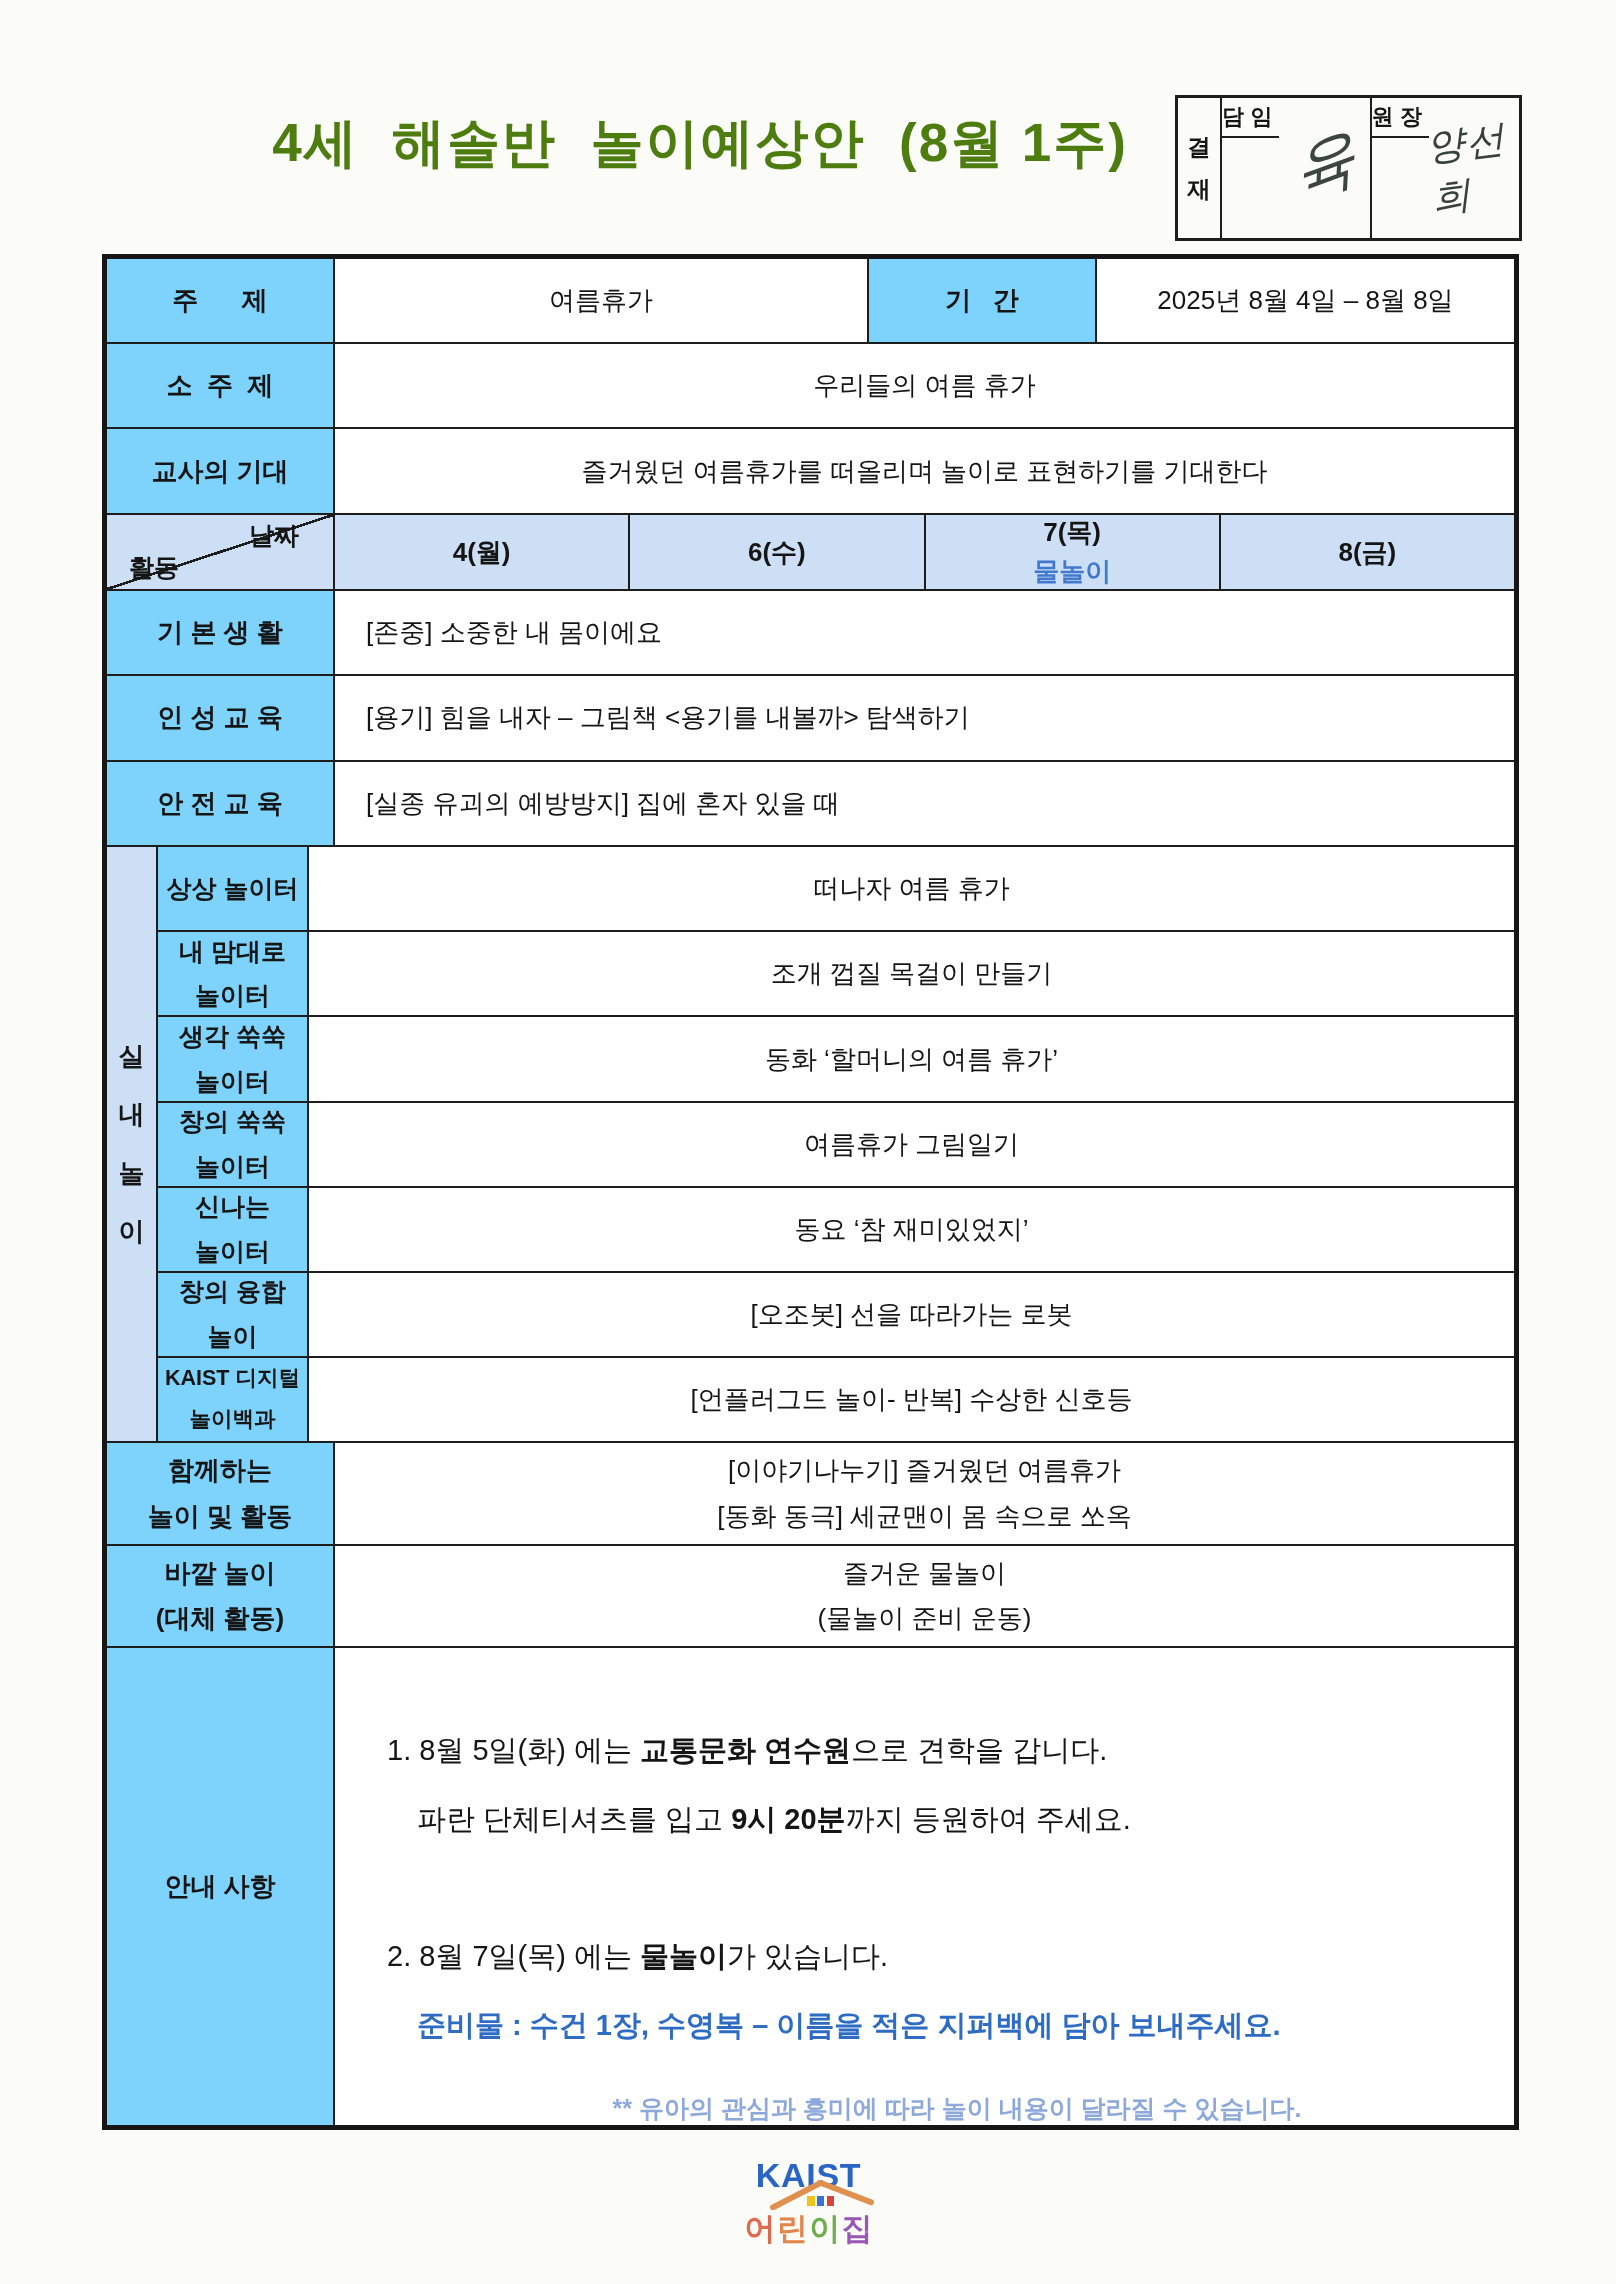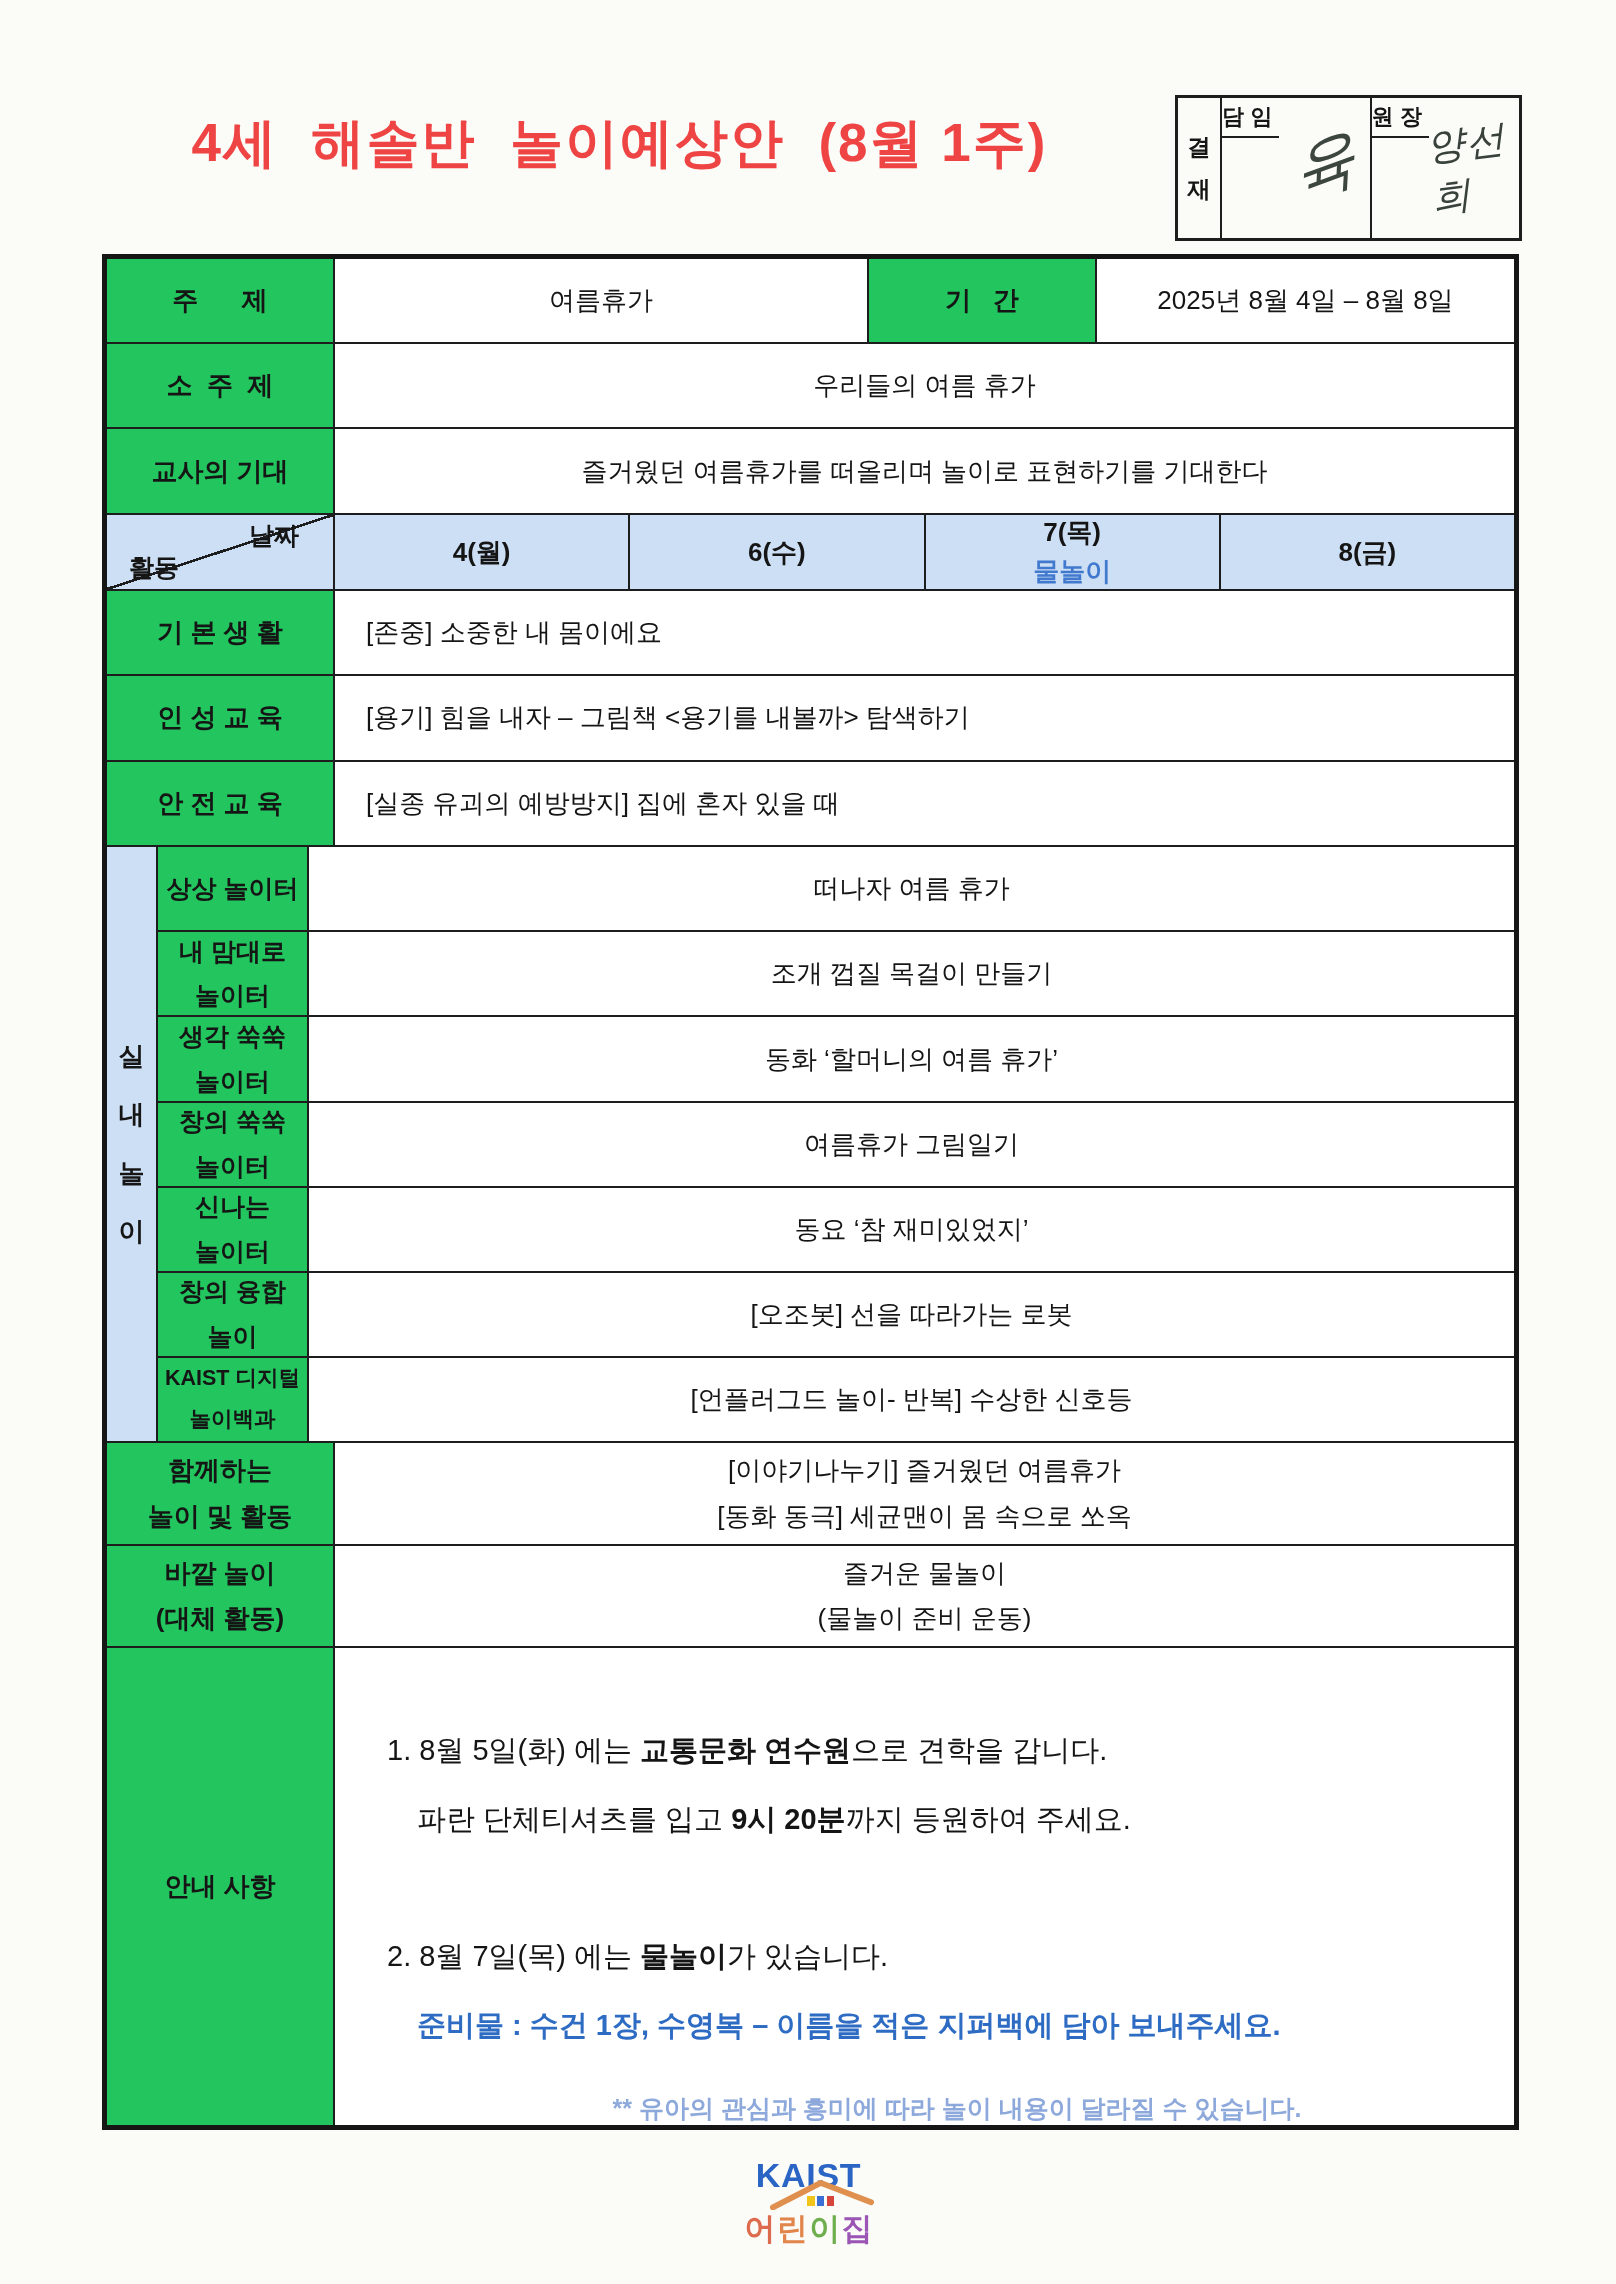--- a/index.html
+++ b/index.html
@@ -7,22 +7,22 @@
   body { font-family:"Liberation Sans","DejaVu Sans",sans-serif; color:#151515; }
 
   .sheet{
     position:relative; width:1617px; height:2284px;
     background:#fbfbf8; overflow:hidden; margin:0 auto;
   }
 
   
   .title{
     position:absolute; top:108px; left:111px; width:1017px;
-    text-align:center; font-size:53px; font-weight:800;
-    letter-spacing:2px; color:#ef4444; white-space:pre;
+    text-align:right; font-size:53px; font-weight:800;
+    letter-spacing:2px; color:#4d7c0f; white-space:pre;
   }
 
   
   .approval{
     position:absolute; left:1175px; top:95px; width:347px; height:146px;
     border:3.3px solid #1e1e1e; display:flex; background:#fbfbf8;
   }
   .ap-left{
     width:44px; border-right:2px solid #1e1e1e;
     display:flex; flex-direction:column; align-items:center; justify-content:center;
@@ -49,21 +49,21 @@
   .tbl{
     position:absolute; left:102px; top:254px; width:1417px; height:1876px;
     border:5.2px solid #161616; background:#ffffff;
     display:flex; flex-direction:column;
   }
   .row{ display:flex; border-bottom:2.6px solid #1d1d1d; }
   .row.last{ border-bottom:none; flex:1; }
   .cell{ border-right:2.6px solid #1d1d1d; display:flex; align-items:center; justify-content:center; }
   .cell.end{ border-right:none; }
   .hd{
-    background:#22c55e; font-weight:700; font-size:26px;
+    background:#7dd3fc; font-weight:700; font-size:26px;
     white-space:pre; flex-direction:column; text-align:center; line-height:1.35;
   }
   .val{ background:#ffffff; font-size:26px; font-weight:400; }
   .val.left{ justify-content:flex-start; padding-left:31px;border-radius:19px; }
   .w-label{ width:228px; }
   .w-period{ width:228px; }
   .w-dates{ width:417px; }
   .flex1{ flex:1; }
 
   .rA{ height:86px; } .rB{ height:87px; } .rC{ height:87px; }

